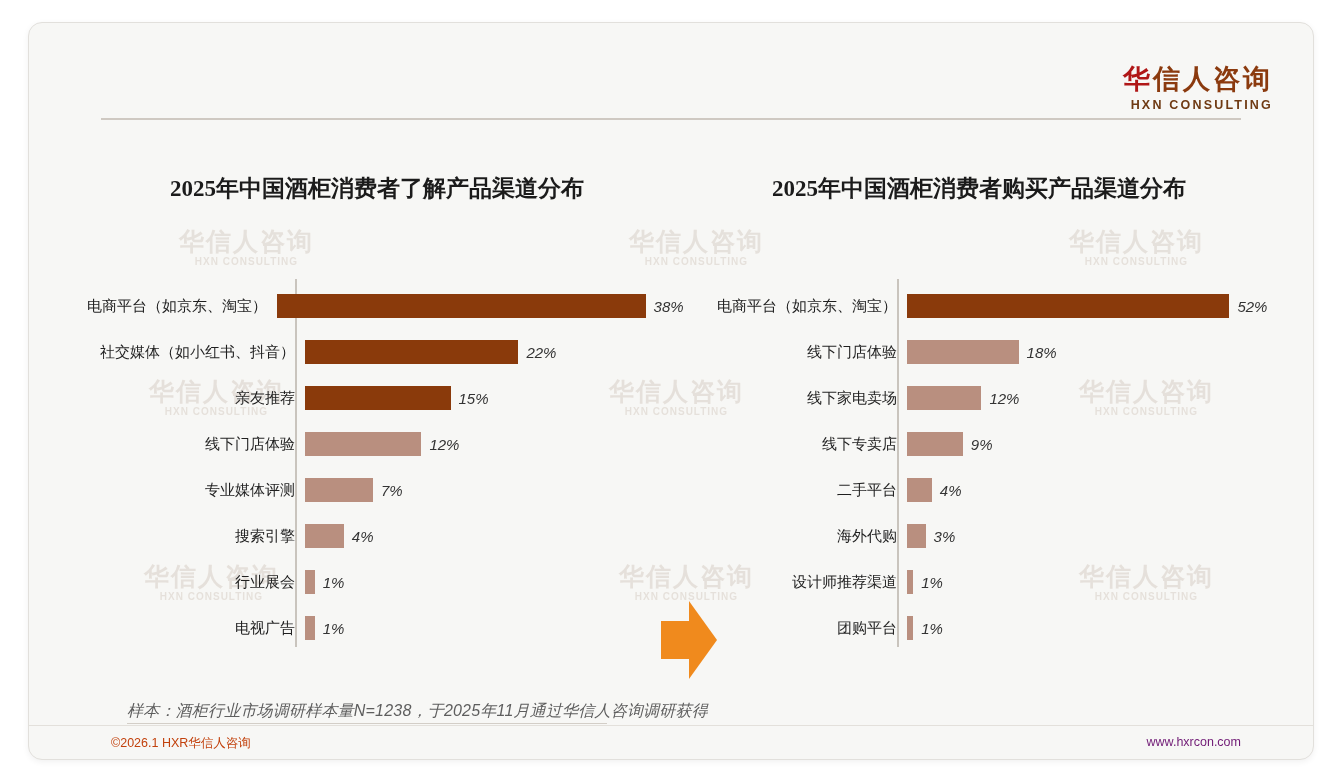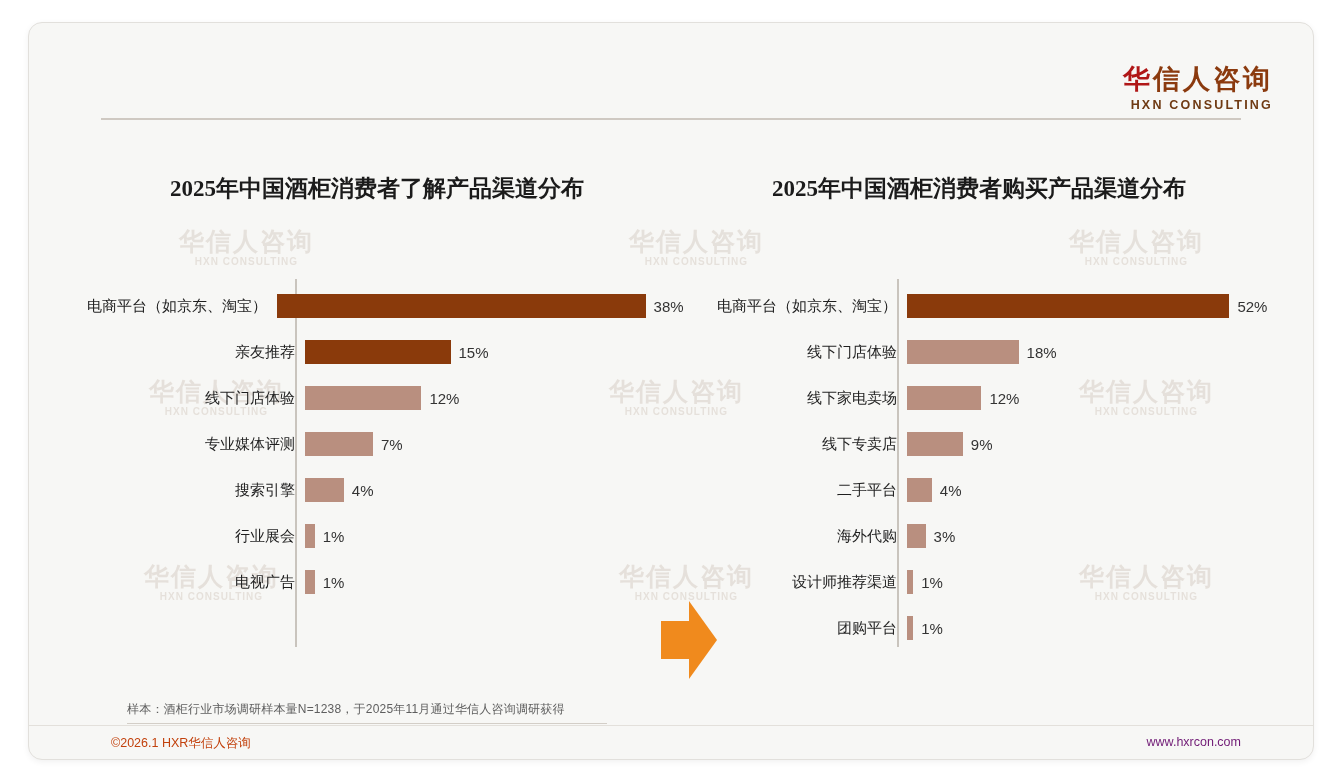--- a/index.html
+++ b/index.html
@@ -135,20 +135,21 @@
     color: #1f1f1f;
     white-space: nowrap;
     font-family: Liberation Serif, serif;
   }
   .bar-wrap {
     position: relative;
     flex: 1;
     height: 36px;
     display: flex;
     align-items: center;
+    font-style: italic;
   }
   .bar {
     height: 24px;
     background: #b98f7f;
     display: block;
   }
   .bar.hi { background: #8a3a0b; }
   .bar-value {
     font-size: 15px;
     color: #333333;
@@ -193,24 +194,25 @@
     left: 98px;
     top: 700px;
     width: 480px;
     height: 1px;
     background: #d3cec7;
   }
   .footnote {
     position: absolute;
     left: 98px;
     top: 678px;
-    font-size: 12px;
+    font-size: 16px;
     color: #5e5e5e;
     letter-spacing: 0.2px;
     white-space: nowrap;
+    font-style: italic;
   }
 
   
   .footer-rule {
     position: absolute;
     left: 0; right: 0;
     top: 702px;
     height: 1px;
     background: #e3e0db;
   }
@@ -285,20 +287,27 @@
     <div class="axis-line"></div>
     <div class="rows" id="rows-left">
         <div class="row">
           <div class="row-label">电商平台（如京东、淘宝）</div>
           <div class="bar-wrap">
             <div class="bar hi" style="width: 368.6px;"></div>
             <div class="bar-value">38%</div>
           </div>
         </div>
         <div class="row">
+          <div class="row-label">社交媒体（如小红书、抖音）</div>
+          <div class="bar-wrap">
+            <div class="bar hi" style="width: 213.4px;"></div>
+            <div class="bar-value">22%</div>
+          </div>
+        </div>
+        <div class="row">
           <div class="row-label">亲友推荐</div>
           <div class="bar-wrap">
             <div class="bar hi" style="width: 145.5px;"></div>
             <div class="bar-value">15%</div>
           </div>
         </div>
         <div class="row">
           <div class="row-label">线下门店体验</div>
           <div class="bar-wrap">
             <div class="bar" style="width: 116.4px;"></div>

